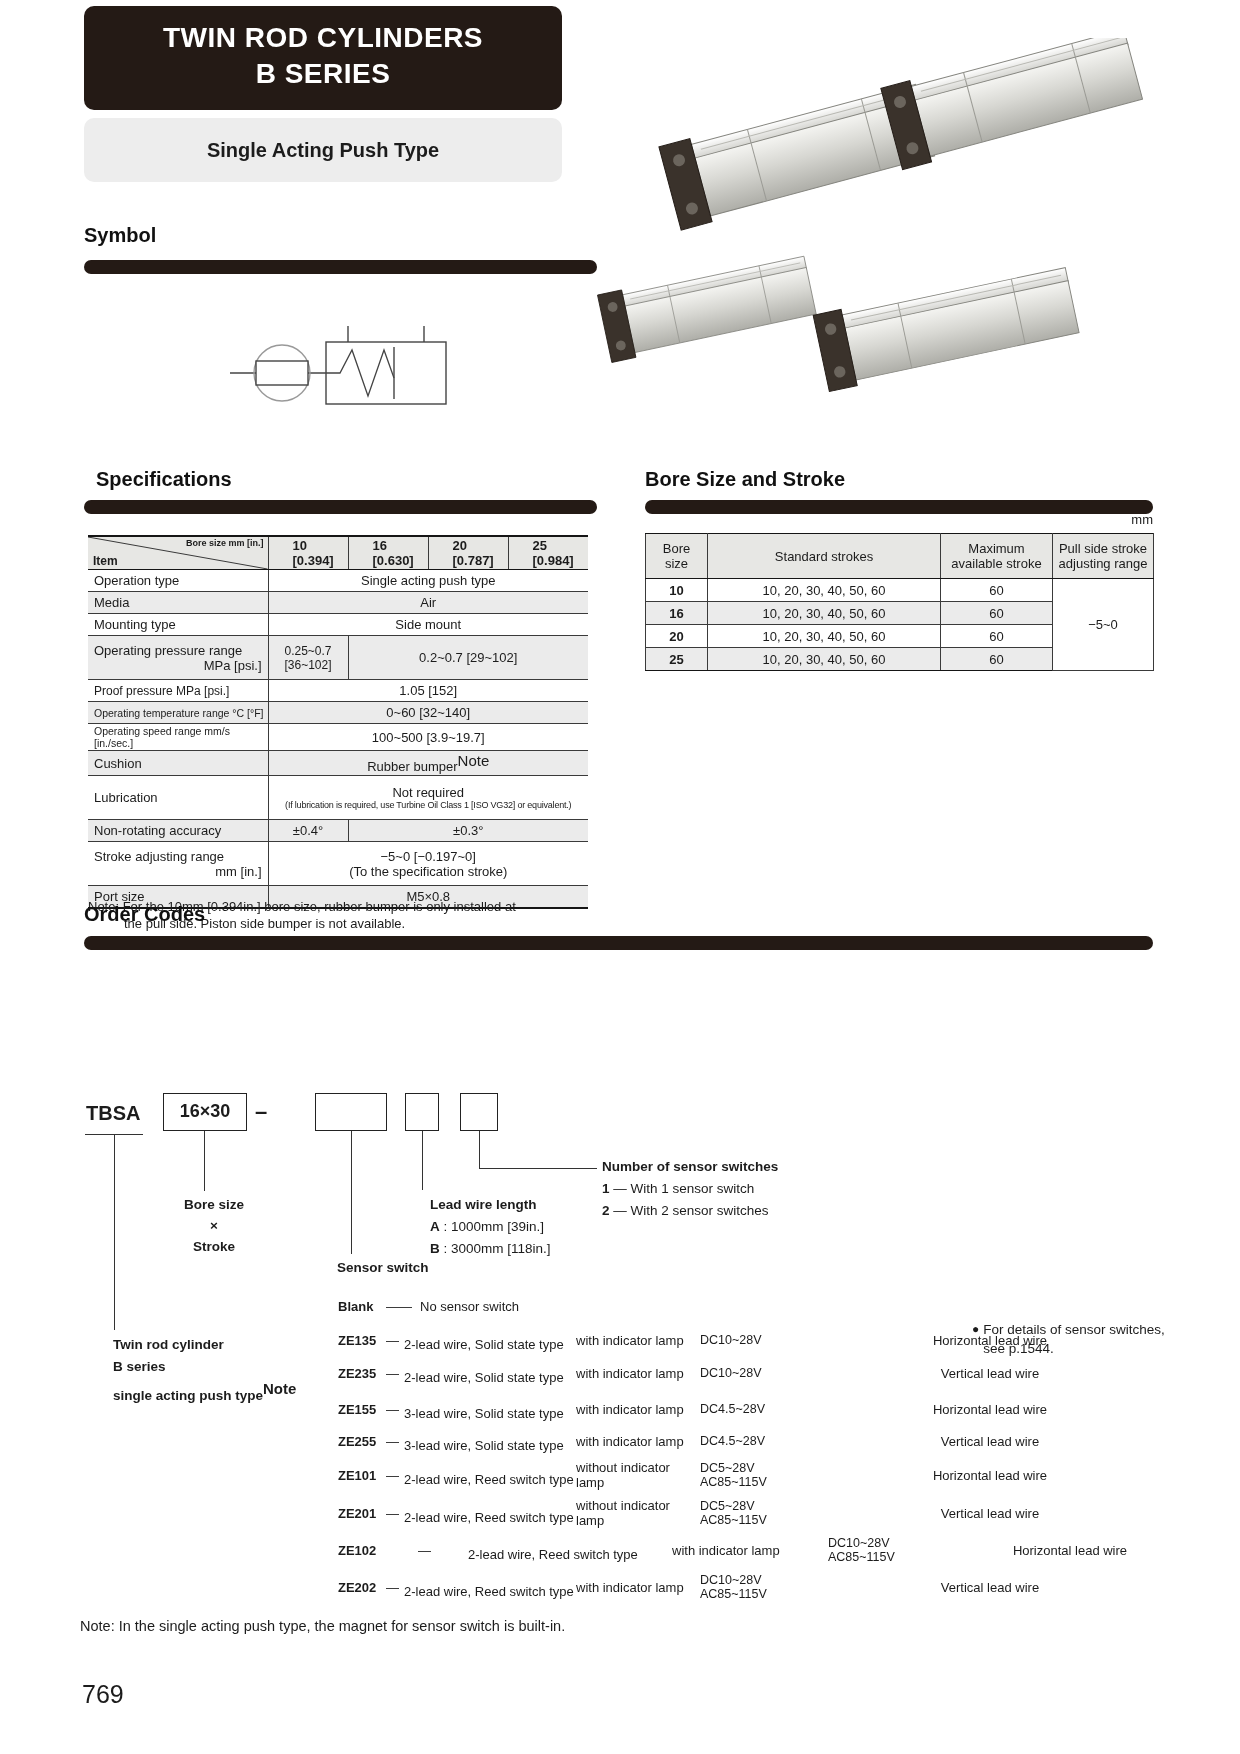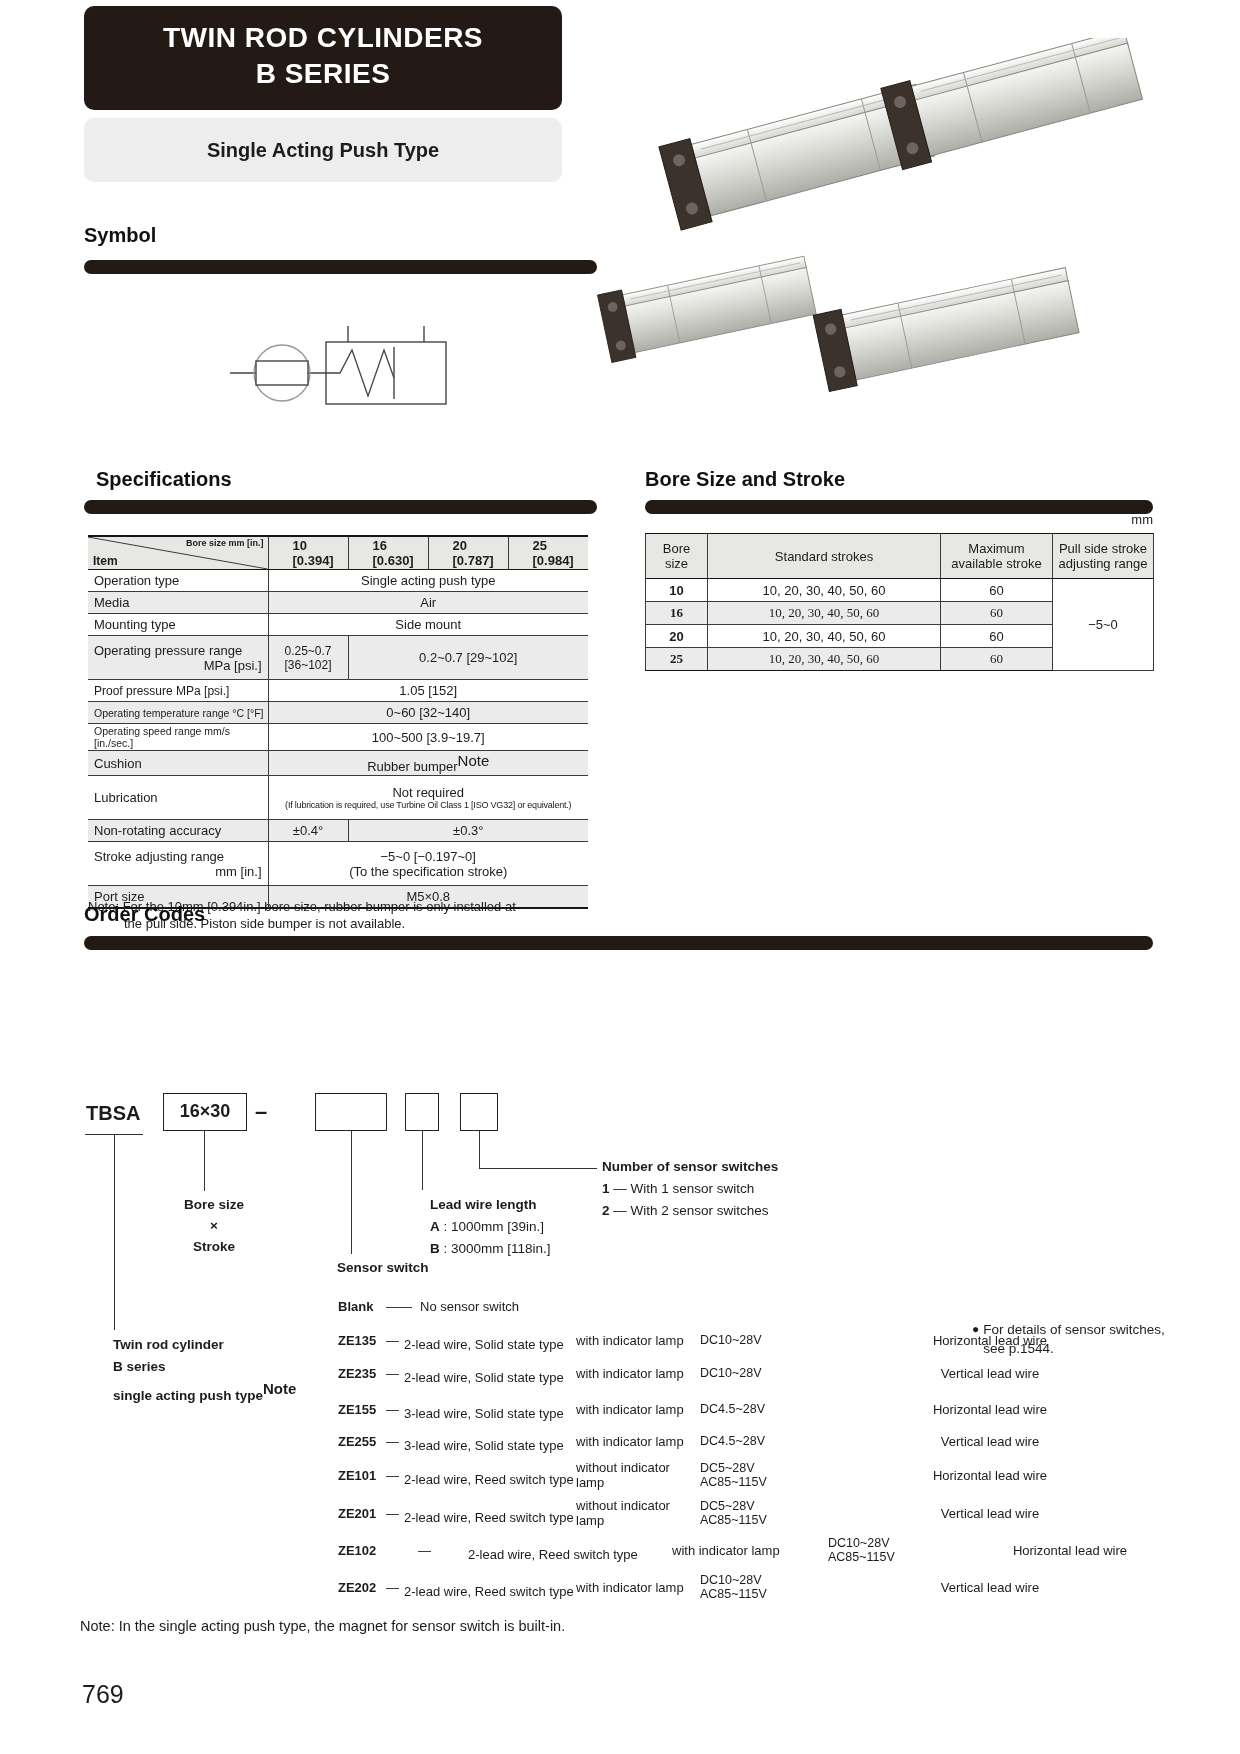--- a/index.html
+++ b/index.html
@@ -47,21 +47,21 @@
   .sub-note{display:block;font-size:9px;letter-spacing:-0.2px;}
   sup.note{font-size:15px;vertical-align:super;}
 
   .spec-note{position:absolute;left:88px;top:898px;font-size:13px;line-height:17px;}
   .spec-note .l2{padding-left:36px;}
 
   .bore-table{position:absolute;left:645px;top:533px;width:508px;}
   .bore-table th,.bore-table td{border:1px solid var(--line);padding:1px 4px;text-align:center;vertical-align:middle;}
   .bore-table thead th{background:var(--gray-head);font-weight:normal;height:45px;font-size:13px;border-top:1.5px solid var(--line-heavy);border-bottom:1.5px solid var(--line-heavy);}
   .bore-table td{height:23px;}
-  .bore-table tr.gray td{background:var(--gray-row);font-family:Liberation Serif, serif;}
+  .bore-table tr.gray td{background:var(--gray-row);}
   .bore-table tr td.pull-cell{background:#fff;}
   .bore-table tbody tr:last-child td{border-bottom:1.5px solid var(--line-heavy);}
   .bore-table .b-bore{font-weight:bold;}
 
   
   .oc-model{position:absolute;left:86px;top:1102px;font-size:20px;font-weight:bold;}
   .oc-box{position:absolute;top:1093px;height:38px;border:1.5px solid #222;background:#fff;
     text-align:center;font-weight:bold;}
   .oc-box.bx1{left:163px;width:84px;font-size:18px;line-height:35px;}
   .oc-box.bx2{left:315px;width:72px;}

